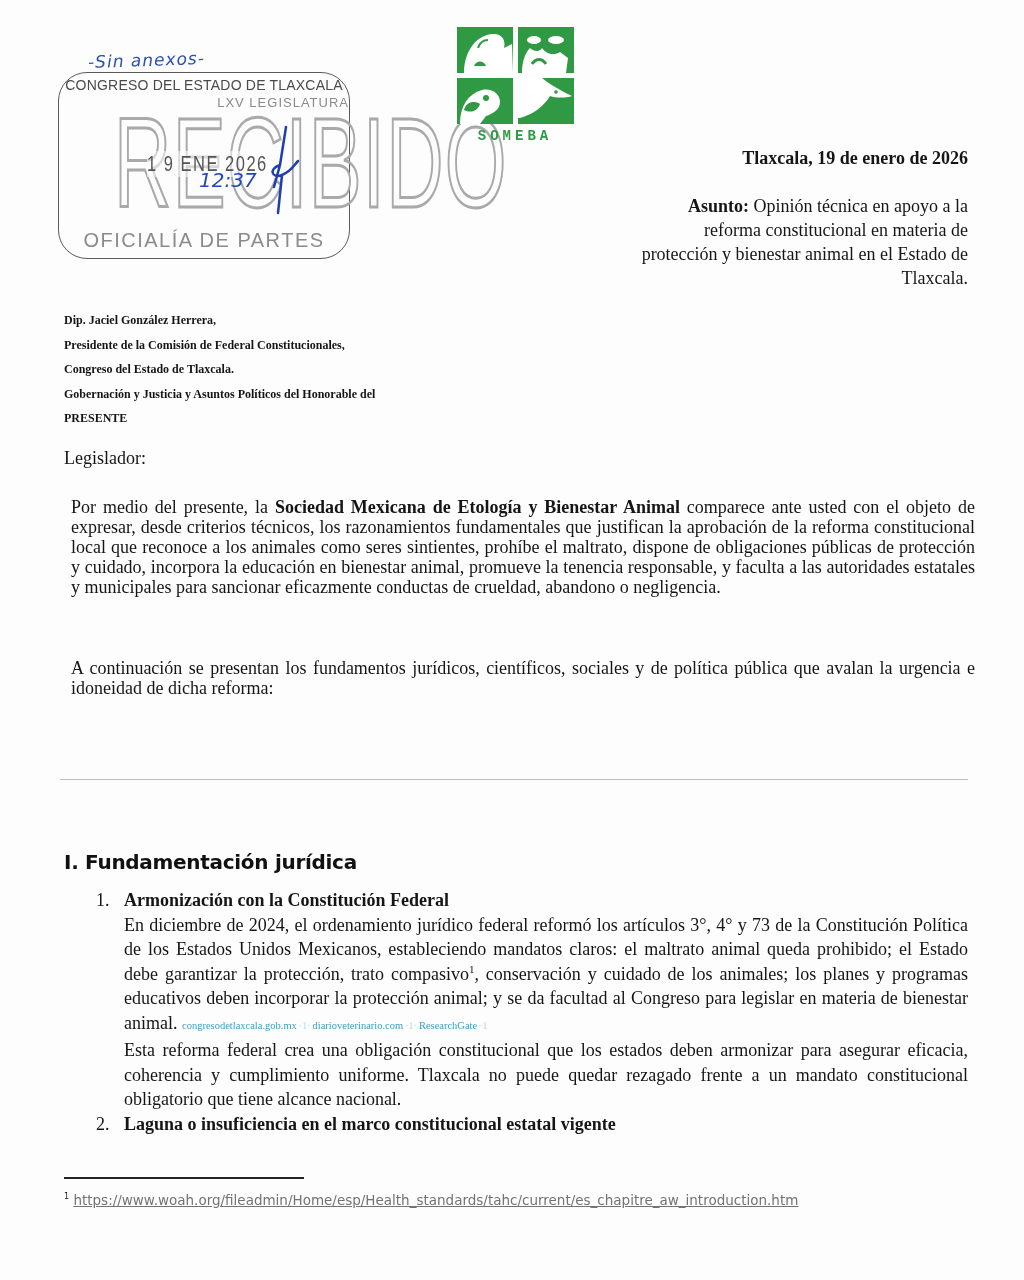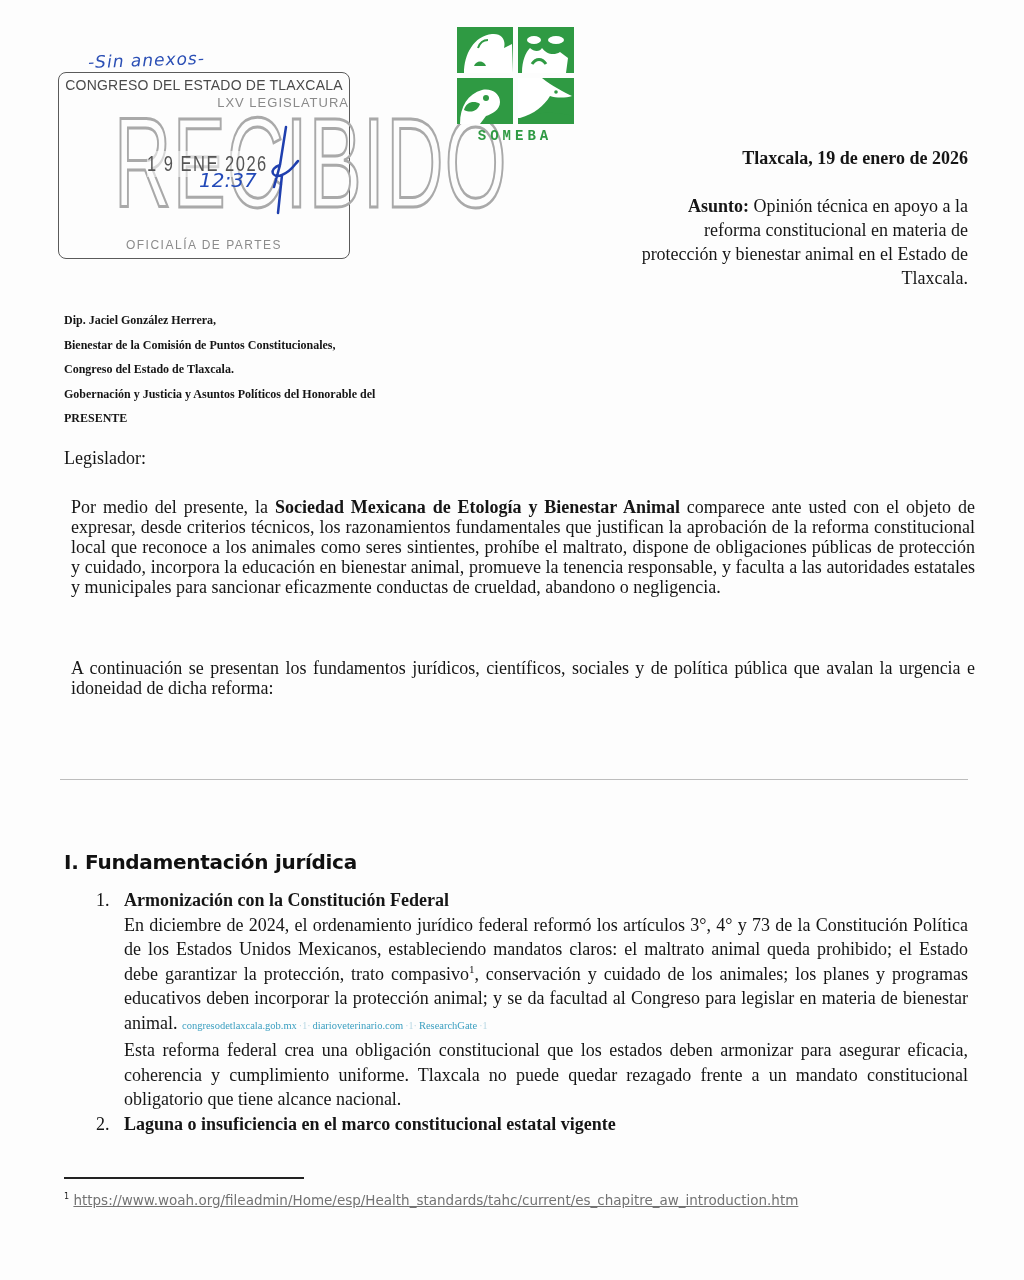--- a/index.html
+++ b/index.html
@@ -20,21 +20,21 @@
     
     .stamp { position: absolute; left: 58px; top: 50px; width: 292px; height: 210px; }
     .stamp-handwritten {
       position: absolute; left: 30px; top: 0px;
       font-family: "DejaVu Sans", sans-serif; font-style: italic;
       color: #2b4fb5; font-size: 17px; letter-spacing: 1px;
       transform: rotate(-2deg);
     }
     .stamp-box {
       position: absolute; left: 0; top: 22px; width: 290px; height: 185px;
-      border: 1.5px solid #5a5a5a; border-radius: 8px;
+      border: 1.5px solid #5a5a5a; border-radius: 29px;
     }
     .stamp-line1 {
       position: absolute; left: 0; top: 4px; width: 100%; text-align: center;
       font-family: "Liberation Sans", sans-serif; font-size: 14px; color: #4a4a4a;
       letter-spacing: 0.2px;
     }
     .stamp-line2 {
       position: absolute; left: 0; top: 22px; width: 100%; text-align: right;
       font-family: "Liberation Sans", sans-serif; font-size: 13px; color: #8a8a8a;
       letter-spacing: 1px;
@@ -54,21 +54,21 @@
     .stamp-time {
       position: absolute; left: 140px; top: 95px;
       font-family: "DejaVu Sans", sans-serif; font-style: italic;
       font-size: 20px; color: #2249b8;
     }
     .stamp-sig {
       position: absolute; left: 205px; top: 52px; width: 36px; height: 90px;
     }
     .stamp-line3 {
       position: absolute; left: 0; bottom: 6px; width: 100%; text-align: center;
-      font-family: "Liberation Sans", sans-serif; font-size: 12px; color: #8b8b8b;
+      font-family: "Liberation Sans", sans-serif; font-size: 20px; color: #8b8b8b;
       letter-spacing: 1.5px;
     }
 
     
     .logo { position: absolute; left: 456px; top: 26px; width: 120px; height: 120px; }
     .logo svg { display: block; }
     .logo-text {
       position: absolute; left: 0; top: 102px; width: 118px; text-align: center;
       font-family: Liberation Mono, monospace; font-weight: bold;
       font-size: 14px; color: #2f9a43; letter-spacing: 4px;
@@ -182,21 +182,21 @@
   </div>
 
   <div class="date-line">Tlaxcala, 19 de enero de 2026</div>
   <div class="subject">
     <b>Asunto:</b>
     <span>Opinión técnica en apoyo a la reforma constitucional en materia de protección y bienestar animal en el Estado de Tlaxcala.</span>
   </div>
 
   <div class="addressee">
     <div>Dip. Jaciel González Herrera,</div>
-    <div>Bienestar de la Comisión de Puntos Constitucionales,</div>
+    <div>Presidente de la Comisión de Federal Constitucionales,</div>
     <div>Congreso del Estado de Tlaxcala.</div>
     <div>Gobernación y Justicia y Asuntos Políticos del Honorable del</div>
     <div>PRESENTE</div>
   </div>
 
   <div class="salutation">Legislador:</div>
 
   <div class="para p1"><span>Por medio del presente, la </span><b>Sociedad Mexicana de Etología y Bienestar Animal</b><span> comparece ante usted con el objeto de expresar, desde criterios técnicos, los razonamientos fundamentales que justifican la aprobación de la reforma constitucional local que reconoce a los animales como seres sintientes, prohíbe el maltrato, dispone de obligaciones públicas de protección y cuidado, incorpora la educación en bienestar animal, promueve la tenencia responsable, y faculta a las autoridades estatales y municipales para sancionar eficazmente conductas de crueldad, abandono o negligencia.</span></div>
 
   <div class="para p2">A continuación se presentan los fundamentos jurídicos, científicos, sociales y de política pública que avalan la urgencia e idoneidad de dicha reforma:</div>

